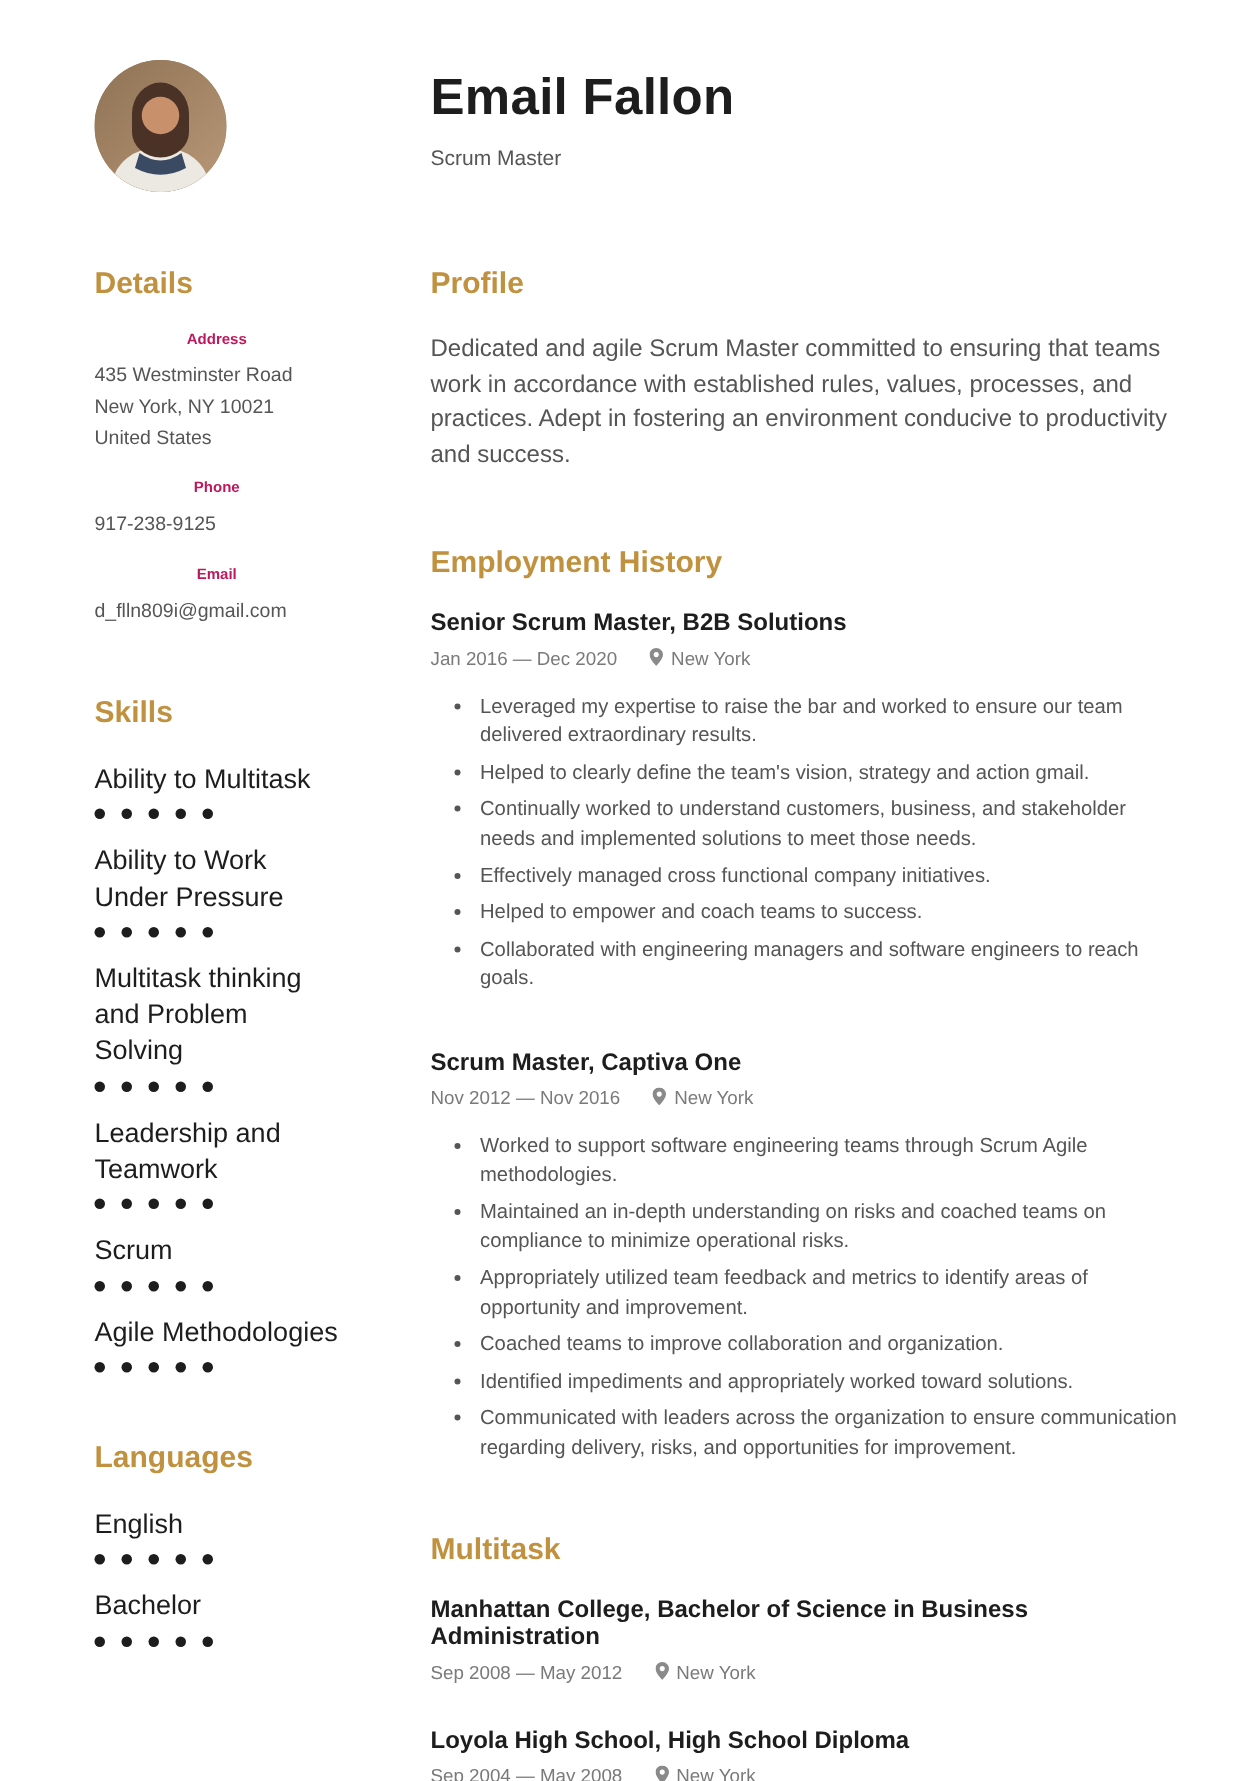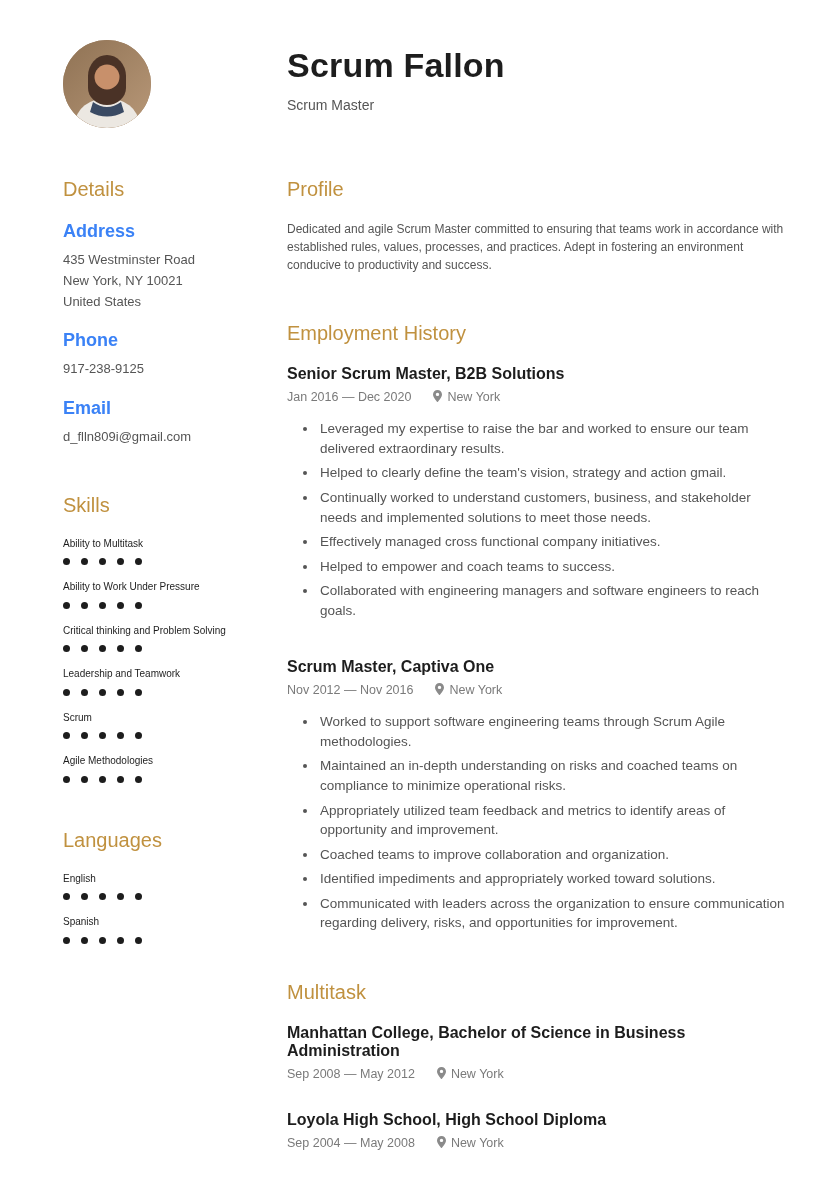--- a/index.html
+++ b/index.html
@@ -16,35 +16,35 @@
   .photo {
     width: 88px; height: 88px; border-radius: 50%; overflow: hidden;
     background: #9a7a5b;
   }
   .photo svg { display: block; }
   .name { font-size: 34px; font-weight: 700; color: #1d1d1d; margin: 6px 0 12px; letter-spacing: .2px; }
   .subtitle { font-size: 14px; color: #555; }
   
   .columns { display: flex; margin-top: 50px; }
   .section-heading {
-    font-size: 20px; font-weight: 400; color: #c0913f; margin: 0 0 20px;
+    font-size: 20px; font-weight: 700; color: #c0913f; margin: 0 0 20px;
   }
   
   .side-group { margin-bottom: 46px; }
-  .field-label { font-size: 18px; font-weight: 700; color: #3b82f6; margin: 18px 0 8px; }
+  .field-label { font-size: 10px; font-weight: 700; color: #be185d; margin: 18px 0 8px; text-align: center; }
   .field-label.first { margin-top: 0; }
   .field-value { font-size: 13px; color: #555; line-height: 1.6; }
   .skill { margin-bottom: 15px; }
-  .skill-name { font-size: 10px; color: #1d1d1d; line-height: 1.35; margin-bottom: 8px; }
+  .skill-name { font-size: 18px; color: #1d1d1d; line-height: 1.35; margin-bottom: 8px; }
   .dots { display: flex; gap: 11px; }
   .dot { width: 7px; height: 7px; border-radius: 50%; background: #d9d9d9; }
   .dot.filled { background: #1d1d1d; }
   
   .main-section { margin-bottom: 48px; }
-  .profile-text { font-size: 12px; line-height: 1.48; color: #555; margin: 0; }
+  .profile-text { font-size: 16px; line-height: 1.48; color: #555; margin: 0; }
   .job { margin-bottom: 38px; }
   .job:last-child { margin-bottom: 0; }
   .job-title { font-size: 16px; font-weight: 700; color: #1d1d1d; margin: 0 0 7px; }
   .job-meta { display: flex; font-size: 12.5px; color: #7a7a7a; }
   .job-dates { margin-right: 22px; }
   .pin-icon { display: inline-flex; margin-right: 5px; }
   ul.bullets { margin: 15px 0 0; padding-left: 31px; font-size: 13.5px; line-height: 1.45; color: #555; }
   ul.bullets li { margin-bottom: 5px; padding-left: 2px; }
   .edu { margin-bottom: 30px; }
   .edu:last-child { margin-bottom: 0; }
@@ -66,21 +66,21 @@
           </defs>
           <rect width="88" height="88" fill="url(#pbg)"></rect>
           <ellipse cx="44" cy="84" rx="32" ry="26" fill="#ece8e2"></ellipse>
           <path d="M25 36 a19 21 0 0 1 38 0 v12 a19 17 0 0 1 -38 0 z" fill="#4a3226"></path>
           <circle cx="44" cy="37" r="12.5" fill="#c8906b"></circle>
           <path d="M30 62 q14 10 28 0 l3 10 q-17 9 -34 0 z" fill="#3a4a63"></path>
         </svg>
       </div>
     </div>
     <div class="col-main">
-      <h1 class="name">Scrum Fallon</h1>
+      <h1 class="name">Email Fallon</h1>
       <div class="subtitle">Scrum Master</div>
     </div>
   </header>
 
   <div class="columns">
 
     <aside class="col-left">
 
       <section class="side-group">
         <h2 class="section-heading">Details</h2>
@@ -111,21 +111,21 @@
           <div class="skill-name">Ability to Work Under Pressure</div>
           <div class="dots">
               <span class="dot filled"></span>
               <span class="dot filled"></span>
               <span class="dot filled"></span>
               <span class="dot filled"></span>
               <span class="dot filled"></span>
             </div>
         </div>
         <div class="skill">
-          <div class="skill-name">Critical thinking and Problem Solving</div>
+          <div class="skill-name">Multitask thinking and Problem Solving</div>
           <div class="dots">
               <span class="dot filled"></span>
               <span class="dot filled"></span>
               <span class="dot filled"></span>
               <span class="dot filled"></span>
               <span class="dot filled"></span>
             </div>
         </div>
         <div class="skill">
           <div class="skill-name">Leadership and Teamwork</div>
@@ -165,21 +165,21 @@
           <div class="skill-name">English</div>
           <div class="dots">
               <span class="dot filled"></span>
               <span class="dot filled"></span>
               <span class="dot filled"></span>
               <span class="dot filled"></span>
               <span class="dot filled"></span>
             </div>
         </div>
         <div class="skill">
-          <div class="skill-name">Spanish</div>
+          <div class="skill-name">Bachelor</div>
           <div class="dots">
               <span class="dot filled"></span>
               <span class="dot filled"></span>
               <span class="dot filled"></span>
               <span class="dot filled"></span>
               <span class="dot filled"></span>
             </div>
         </div>
       </section>
 

